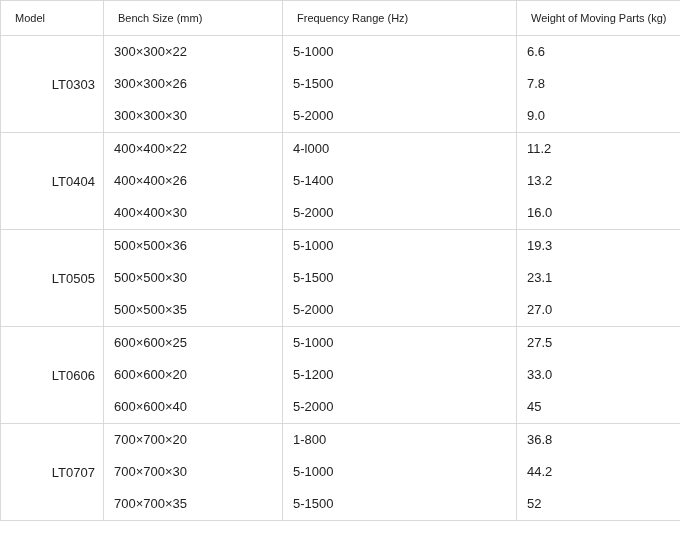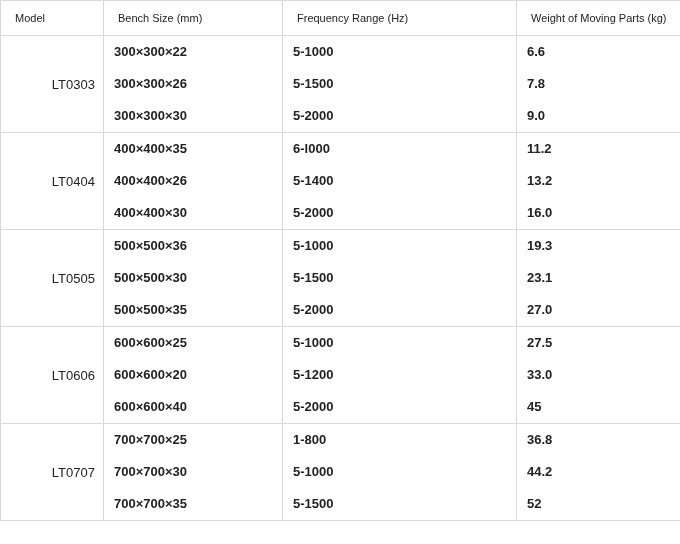--- a/index.html
+++ b/index.html
@@ -48,21 +48,20 @@
   .sub-list {
     display: block;
   }
   .sub-item {
     display: block;
     height: 32px;
     line-height: 32px;
     padding: 0 8px 0 10px;
     white-space: nowrap;
     overflow: hidden;
-    font-weight: bold;
   }
   .group-row td {
     height: 96px;
   }
 </style>
 </head>
 <body>
 
 <table class="spec-table">
   <thead>
@@ -97,28 +96,28 @@
           <span class="sub-item">7.8</span>
           <span class="sub-item">9.0</span>
         </span>
       </td>
     </tr>
 
     <tr class="group-row">
       <td class="model-cell">LT0404</td>
       <td class="sub-cell">
         <span class="sub-list">
-          <span class="sub-item">400×400×35</span>
+          <span class="sub-item">400×400×22</span>
           <span class="sub-item">400×400×26</span>
           <span class="sub-item">400×400×30</span>
         </span>
       </td>
       <td class="sub-cell">
         <span class="sub-list">
-          <span class="sub-item">6-l000</span>
+          <span class="sub-item">4-l000</span>
           <span class="sub-item">5-1400</span>
           <span class="sub-item">5-2000</span>
         </span>
       </td>
       <td class="sub-cell">
         <span class="sub-list">
           <span class="sub-item">11.2</span>
           <span class="sub-item">13.2</span>
           <span class="sub-item">16.0</span>
         </span>
@@ -172,21 +171,21 @@
           <span class="sub-item">33.0</span>
           <span class="sub-item">45</span>
         </span>
       </td>
     </tr>
 
     <tr class="group-row">
       <td class="model-cell">LT0707</td>
       <td class="sub-cell">
         <span class="sub-list">
-          <span class="sub-item">700×700×25</span>
+          <span class="sub-item">700×700×20</span>
           <span class="sub-item">700×700×30</span>
           <span class="sub-item">700×700×35</span>
         </span>
       </td>
       <td class="sub-cell">
         <span class="sub-list">
           <span class="sub-item">1-800</span>
           <span class="sub-item">5-1000</span>
           <span class="sub-item">5-1500</span>
         </span>

